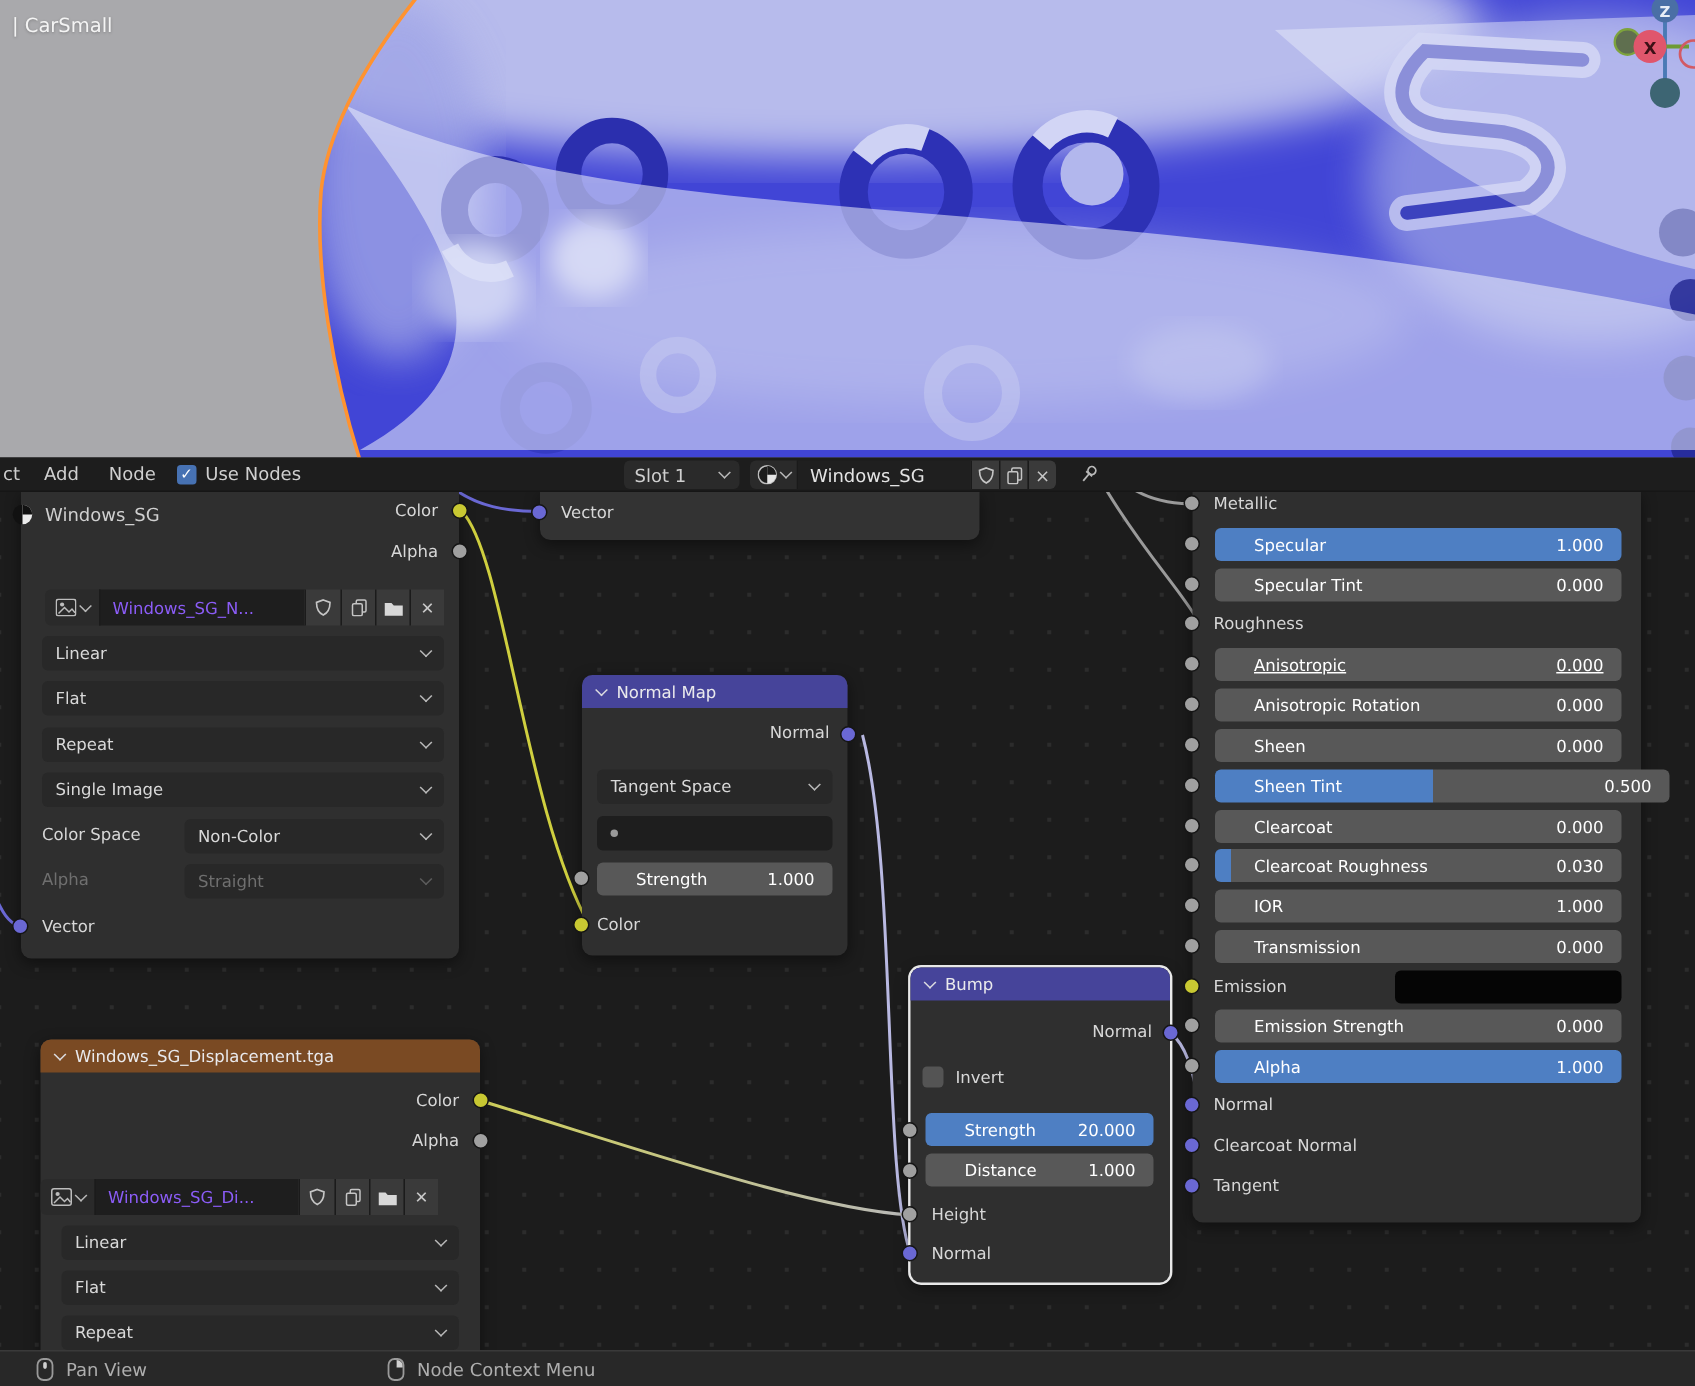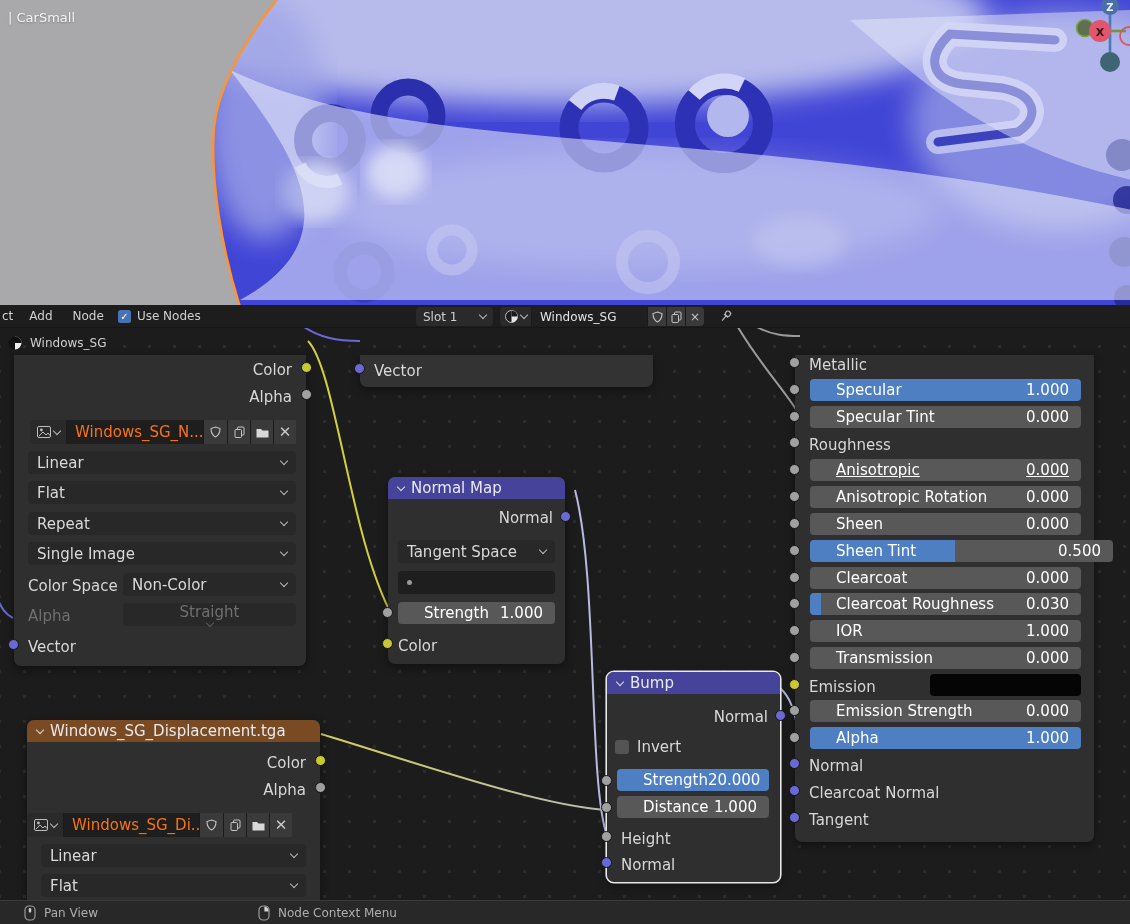--- a/index.html
+++ b/index.html
@@ -30,21 +30,21 @@
   .mbtn:last-child { border-radius:0 4px 4px 0; }
   .pin { position:absolute; left:719px; top:4px; }
   .chev { width:6px; height:6px; border-right:1.4px solid #b9b9b9; border-bottom:1.4px solid #b9b9b9;
           transform:rotate(45deg); margin-top:-3px; flex:none; }
   
   .editor { position:relative; width:1130px; height:572px; background:#1c1c1c; overflow:hidden;
             background-image:radial-gradient(circle,#2c2c2c 1.4px, transparent 1.6px);
             background-size:25px 25px; background-position:12px 6px; }
   .wires { position:absolute; left:0; top:0; z-index:1; pointer-events:none; }
   .node { position:absolute; background:#2f2f2f; border-radius:7px; z-index:2;
-          box-shadow:0 3px 10px rgba(0,0,0,.45); font-size:15px; color:#d7d7d7;margin-top:27px; }
+          box-shadow:0 3px 10px rgba(0,0,0,.45); font-size:11px; color:#d7d7d7; }
   .node.clip-top { border-top-left-radius:0; border-top-right-radius:0; }
   .nhead { height:22px; border-radius:7px 7px 0 0; display:flex; align-items:center; gap:7px;
            padding:0 10px; color:#e9e9ec; }
   .nhead .chev { border-color:#dcdce0; }
   .h-vector { background:#46449a; }
   .h-texture { background:#7a4a23; }
   .outrow { position:absolute; right:14px; text-align:right; }
   .inlabel { position:absolute; left:14px; }
   .socket { position:absolute; width:11px; height:11px; border-radius:50%; border:1px solid #151515;
             z-index:3; }
@@ -61,21 +61,21 @@
             align-items:center; color:#fff; overflow:hidden; }
   .slider .lbl { flex:1; padding-left:26px; white-space:nowrap; }
   .slider .val { padding-right:12px; }
   .sl-full { background:#4e7fc3; }
   .sl-half { background:linear-gradient(to right,#4e7fc3 0 48%,#585858 48%); }
   .sl-sliver { background:linear-gradient(to right,#4e7fc3 0 4%,#585858 4%); }
   .imgrow { position:absolute; height:24px; display:flex; }
   .ibtn { background:#3a3a3a; display:flex; align-items:center; justify-content:center;
           border-left:1px solid #1b1b1b; color:#c9c9c9; }
   .ibtn.first { border-radius:4px 0 0 4px; border-left:none; width:36px; gap:3px; background:#2a2a2a;}
-  .iname { background:#1e1e1e; display:flex; align-items:center; padding:0 8px; color:#f97316;
+  .iname { background:#1e1e1e; display:flex; align-items:center; padding:0 8px; color:#8b5cf6;
            border-left:1px solid #1b1b1b; white-space:nowrap; overflow:hidden; }
   .checkbox-empty { width:14px; height:14px; background:#545454; border-radius:3px; }
   .swatch { position:absolute; height:22px; background:#050505; border-radius:4px; }
   .crumb { position:absolute; left:8px; top:8px; z-index:4; display:flex; align-items:center;
            gap:8px; color:#cfcfcf; font-size:12px; }
   
   .statusbar { position:relative; width:1130px; height:24px; background:#282828; color:#aeaeae;
                font-size:12px; display:flex; align-items:center; border-top:1px solid #3a3a3a; }
   .sb-item { display:flex; align-items:center; gap:8px; }
 </style>
@@ -275,21 +275,21 @@
     <div class="dd" style="left:14px; top:187px; width:268px;">
       <span class="t">Single Image</span>
         <span class="chev"></span>
     </div>
     <div class="inlabel" style="top:222px;">Color Space</div>
     <div class="dd" style="left:109px; top:218px; width:173px;">
       <span class="t">Non-Color</span>
         <span class="chev"></span>
     </div>
     <div class="inlabel" style="top:252px; color:#6f6f6f;">Alpha</div>
-    <div class="dd dim" style="left:109px; top:248px; width:173px;flex-direction:column;">
+    <div class="dd dim" style="left:109px; top:248px; width:173px;">
       <span class="t">Straight</span>
         <span class="chev"></span>
     </div>
     <div class="inlabel" style="top:283px;">Vector</div>
     <span class="socket s-in s-purple" style="top:284px;"></span>
   </div>
 
   <div class="node clip-top" style="left:360px; top:0; width:293px; height:32px; background:#333;">
     <div class="inlabel" style="top:7px;">Vector</div>
     <span class="socket s-in s-purple" style="top:8px;"></span>

